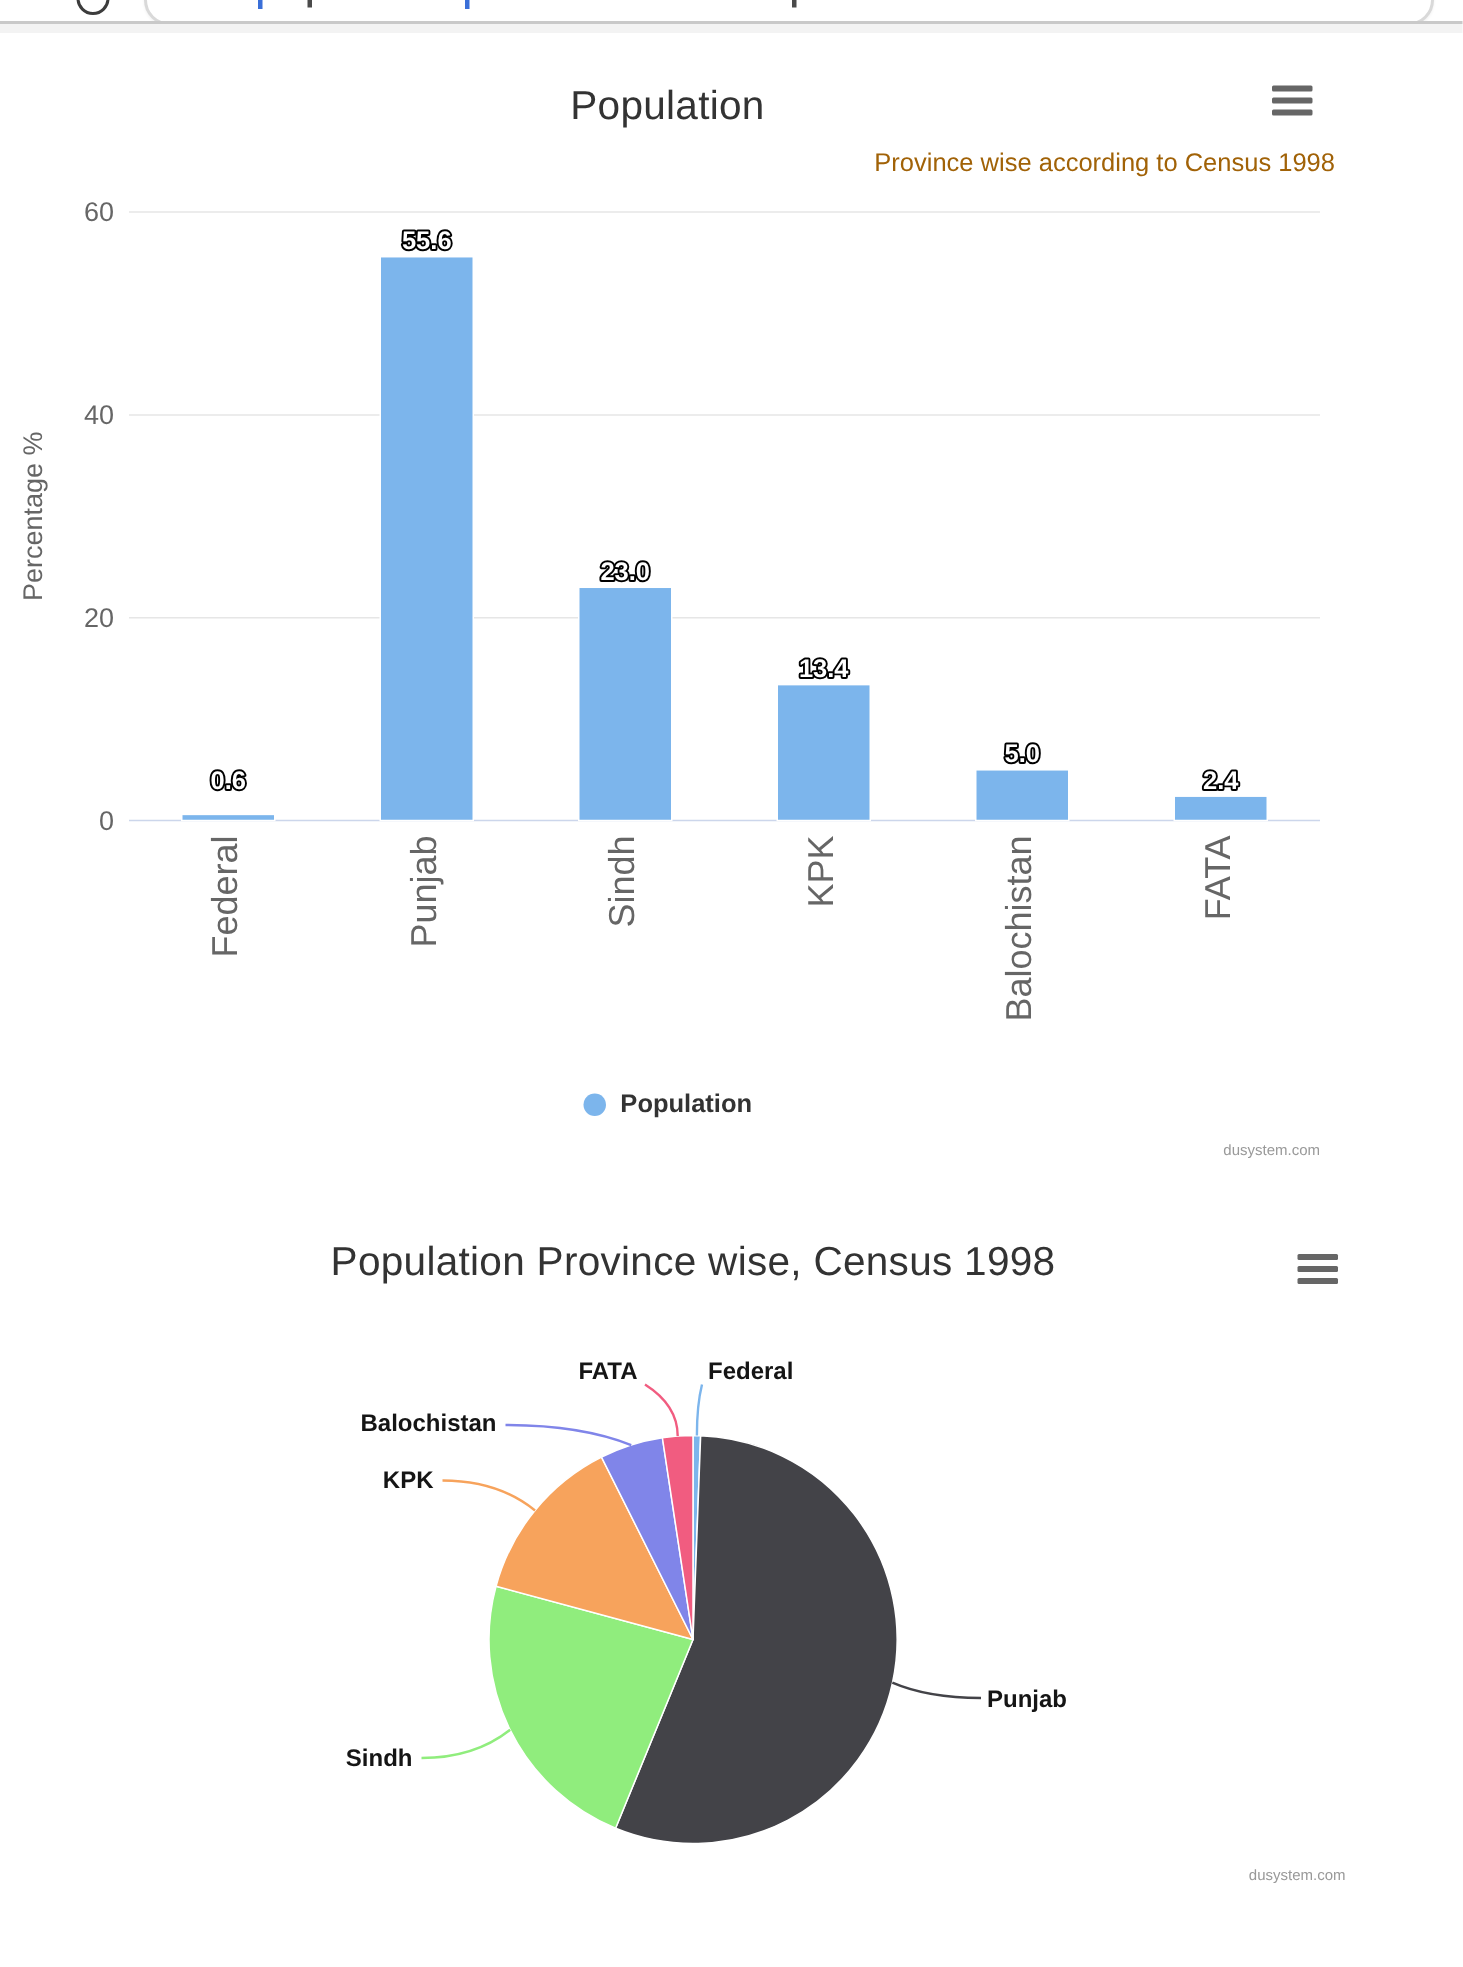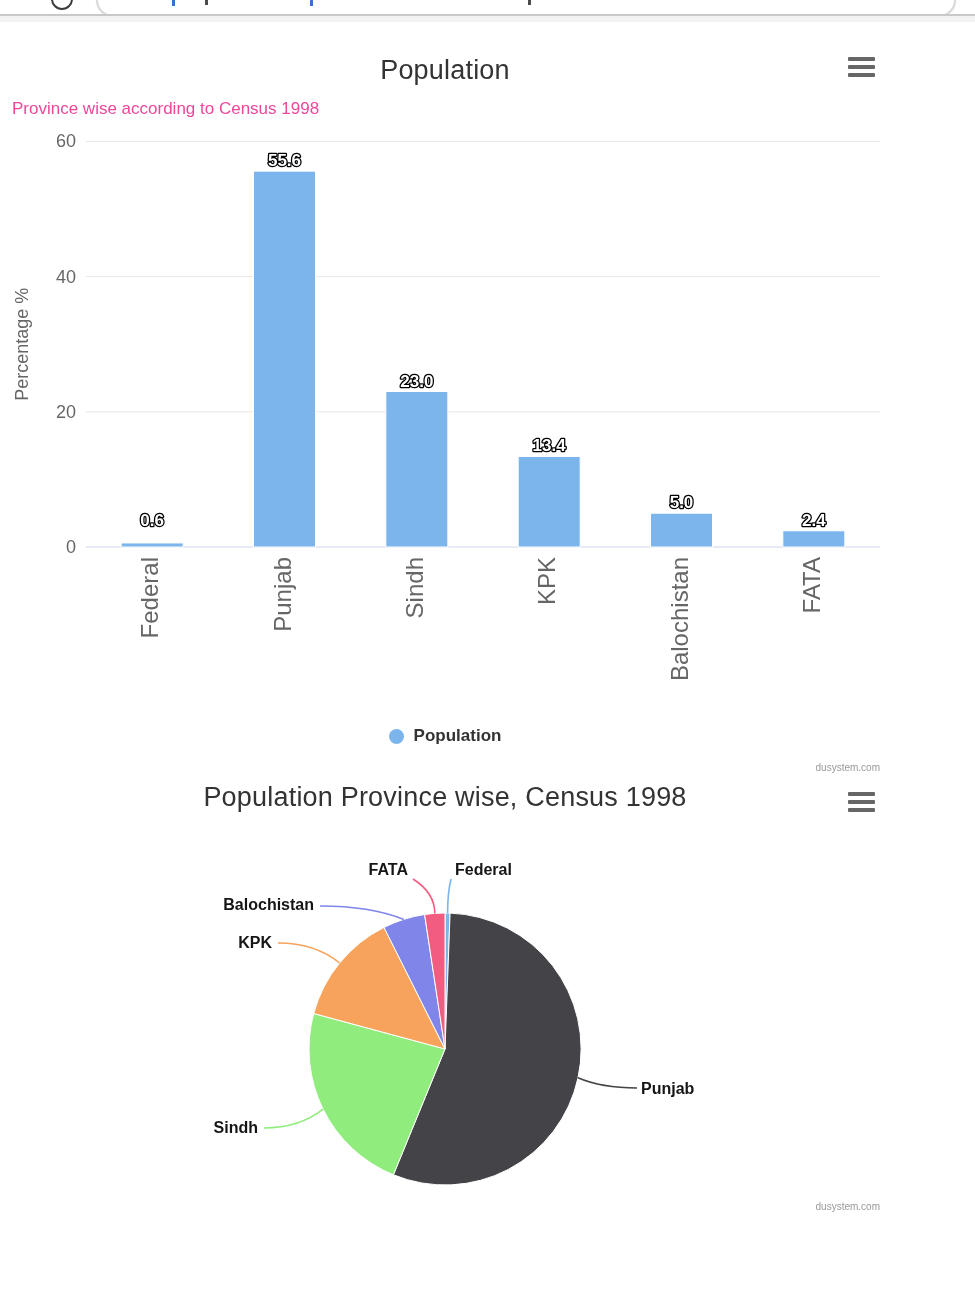--- a/index.html
+++ b/index.html
@@ -12,26 +12,26 @@
               border:2px solid #d9d9d9;border-radius:17px;box-shadow:0 1px 2px rgba(0,0,0,.06);}
   .favicon-arc{position:absolute;left:51px;top:-12px;width:18px;height:18px;border-radius:50%;
                border:2px solid #3c3c3c;background:#fff;}
   .urlfrag{position:absolute;top:0;width:3px;height:6px;}
   .chrome-line{position:absolute;left:0;top:14px;width:975px;height:2px;background:#c9c9c9;}
   .chrome-shade{position:absolute;left:0;top:16px;width:975px;height:6px;background:#f3f3f3;}
 
   
   .chart-panel{position:absolute;left:0;width:890px;}
   #bar-panel{top:22px;height:762px;}
-  #pie-panel{top:776px;height:460px;}
+  #pie-panel{top:820px;height:460px;margin-left:17px;}
 
   .chart-title{position:absolute;left:0;width:890px;text-align:center;
                color:#333333;font-size:27px;letter-spacing:.2px;}
-  .chart-subtitle{position:absolute;left:12px;width:890px;text-align:left;
-                  color:#ec4899;font-size:17px;}
+  .chart-subtitle{position:absolute;left:0;width:890px;text-align:right;
+                  color:#a16207;font-size:17px;}
 
   .hamburger{position:absolute;width:27px;height:20px;cursor:pointer;
              display:flex;flex-direction:column;justify-content:space-between;}
   .hamburger span{display:block;height:4px;background:#666666;border-radius:1px;}
 
   .legend{position:absolute;left:0;width:890px;text-align:center;}
   .legend-inner{display:inline-flex;align-items:center;gap:10px;cursor:pointer;}
   .legend-marker{width:15px;height:15px;border-radius:50%;display:inline-block;}
   .legend-label{font-size:17px;font-weight:bold;color:#333333;}
 

